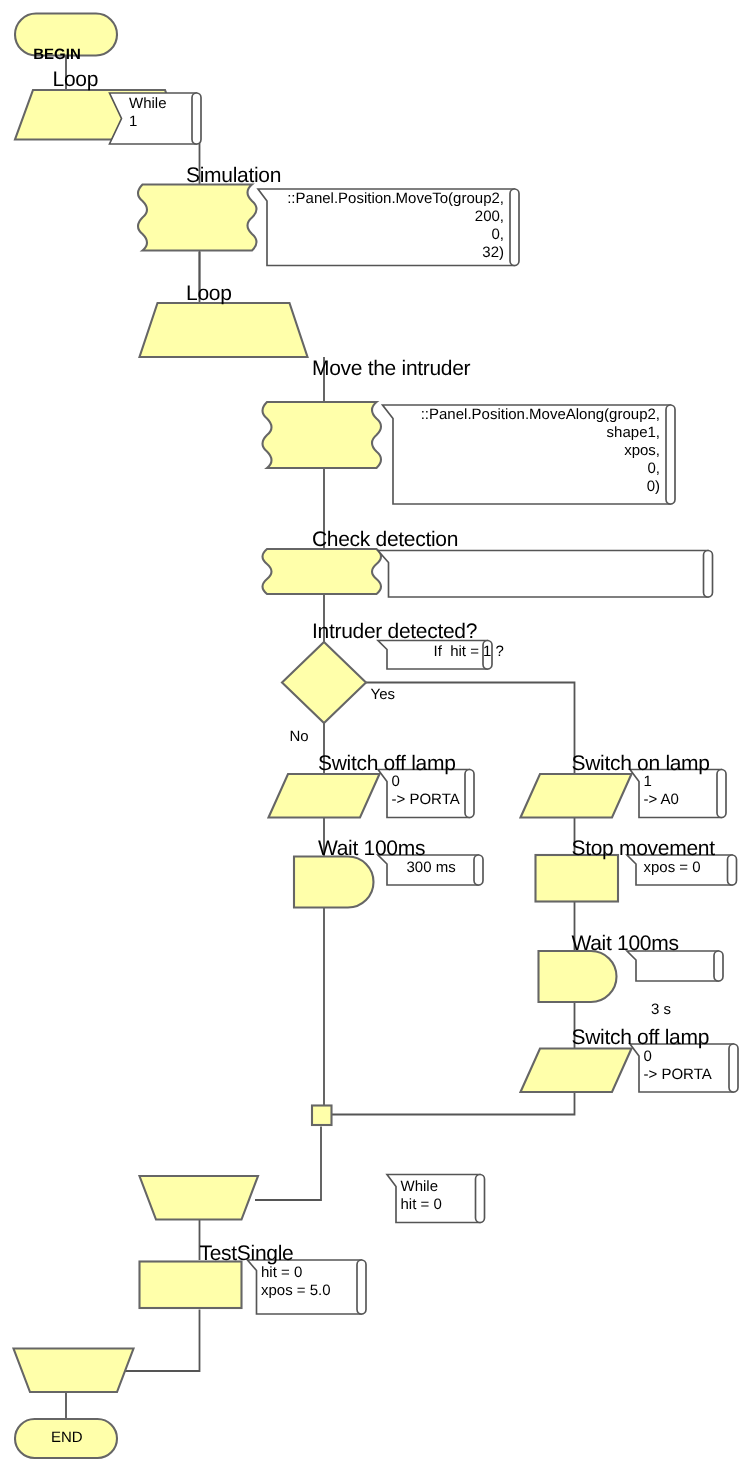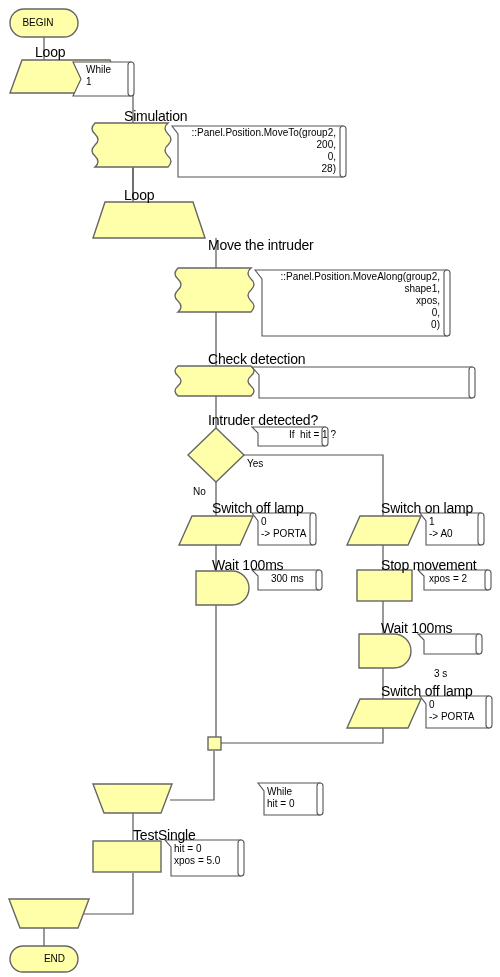--- a/index.html
+++ b/index.html
@@ -227,33 +227,33 @@
 
     <g>
       <path class="shp" d="M9,899 L89,899 L78,928 L20,928 Z"></path>
     </g>
 
     <g>
       <rect class="shp" x="10" y="946" width="68" height="26" rx="13" ry="13"></rect>
     </g>
   </svg>
 
-  <div class="term-txt" style="left:10px;top:17px;width:56px;">BEGIN</div>
+  <div class="term-txt" style="left:10px;top:31px;width:56px;font-weight:bold;">BEGIN</div>
 
   <div class="lbl" style="left:35px;top:47px;">Loop</div>
 
   <div class="cmt" style="left:86px;top:64px;">While
 1</div>
 
   <div class="lbl" style="left:124px;top:111px;">Simulation</div>
 
   <div class="cmt r" style="left:176px;top:127px;width:160px;">::Panel.Position.MoveTo(group2,
 200,
 0,
-28)</div>
+32)</div>
 
   <div class="lbl" style="left:124px;top:190px;">Loop</div>
 
   <div class="lbl" style="left:208px;top:240px;">Move the intruder</div>
 
   <div class="cmt r" style="left:259px;top:271px;width:181px;">::Panel.Position.MoveAlong(group2,
 shape1,
 xpos,
 0,
 0)</div>
@@ -278,34 +278,34 @@
 
   <div class="cmt" style="left:429px;top:516px;">1
 -&gt; A0</div>
 
   <div class="lbl" style="left:212px;top:560px;">Wait 100ms</div>
 
   <div class="cmt" style="left:271px;top:573px;">300 ms</div>
 
   <div class="lbl" style="left:381px;top:560px;">Stop movement</div>
 
-  <div class="cmt" style="left:429px;top:573px;">xpos = 2</div>
+  <div class="cmt" style="left:429px;top:573px;">xpos = 0</div>
 
   <div class="lbl" style="left:381px;top:623px;">Wait 100ms</div>
 
   <div class="cmt" style="left:434px;top:668px;">3 s</div>
 
   <div class="lbl" style="left:381px;top:686px;">Switch off lamp</div>
 
   <div class="cmt" style="left:429px;top:699px;">0
 -&gt; PORTA</div>
 
   <div class="cmt" style="left:267px;top:786px;">While
 hit = 0</div>
 
   <div class="lbl" style="left:133px;top:830px;">TestSingle</div>
 
   <div class="cmt" style="left:174px;top:843px;">hit = 0
 xpos = 5.0</div>
 
-  <div class="term-txt" style="left:10px;top:953px;width:69px;padding-left:10px;">END</div>
+  <div class="term-txt" style="left:10px;top:953px;width:69px;">END</div>
 
 </div>
 
 </body></html>

